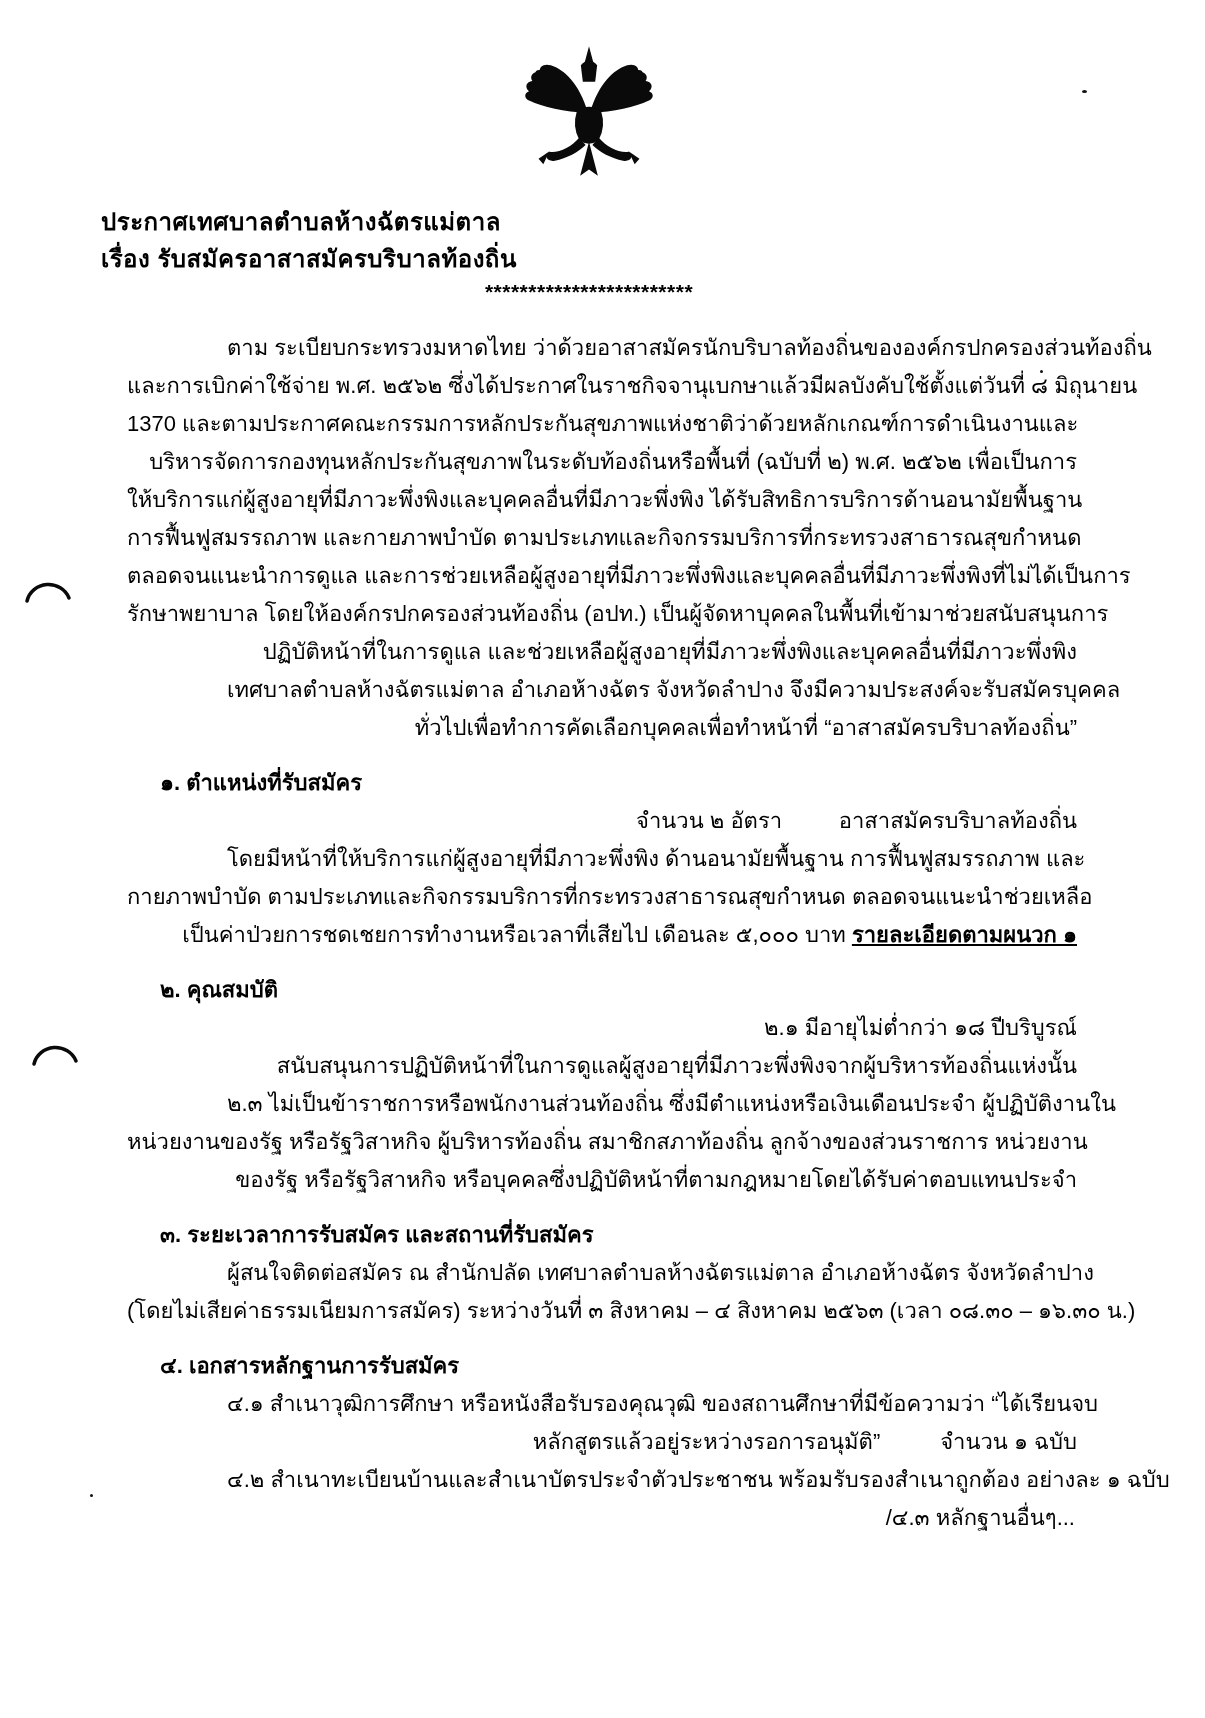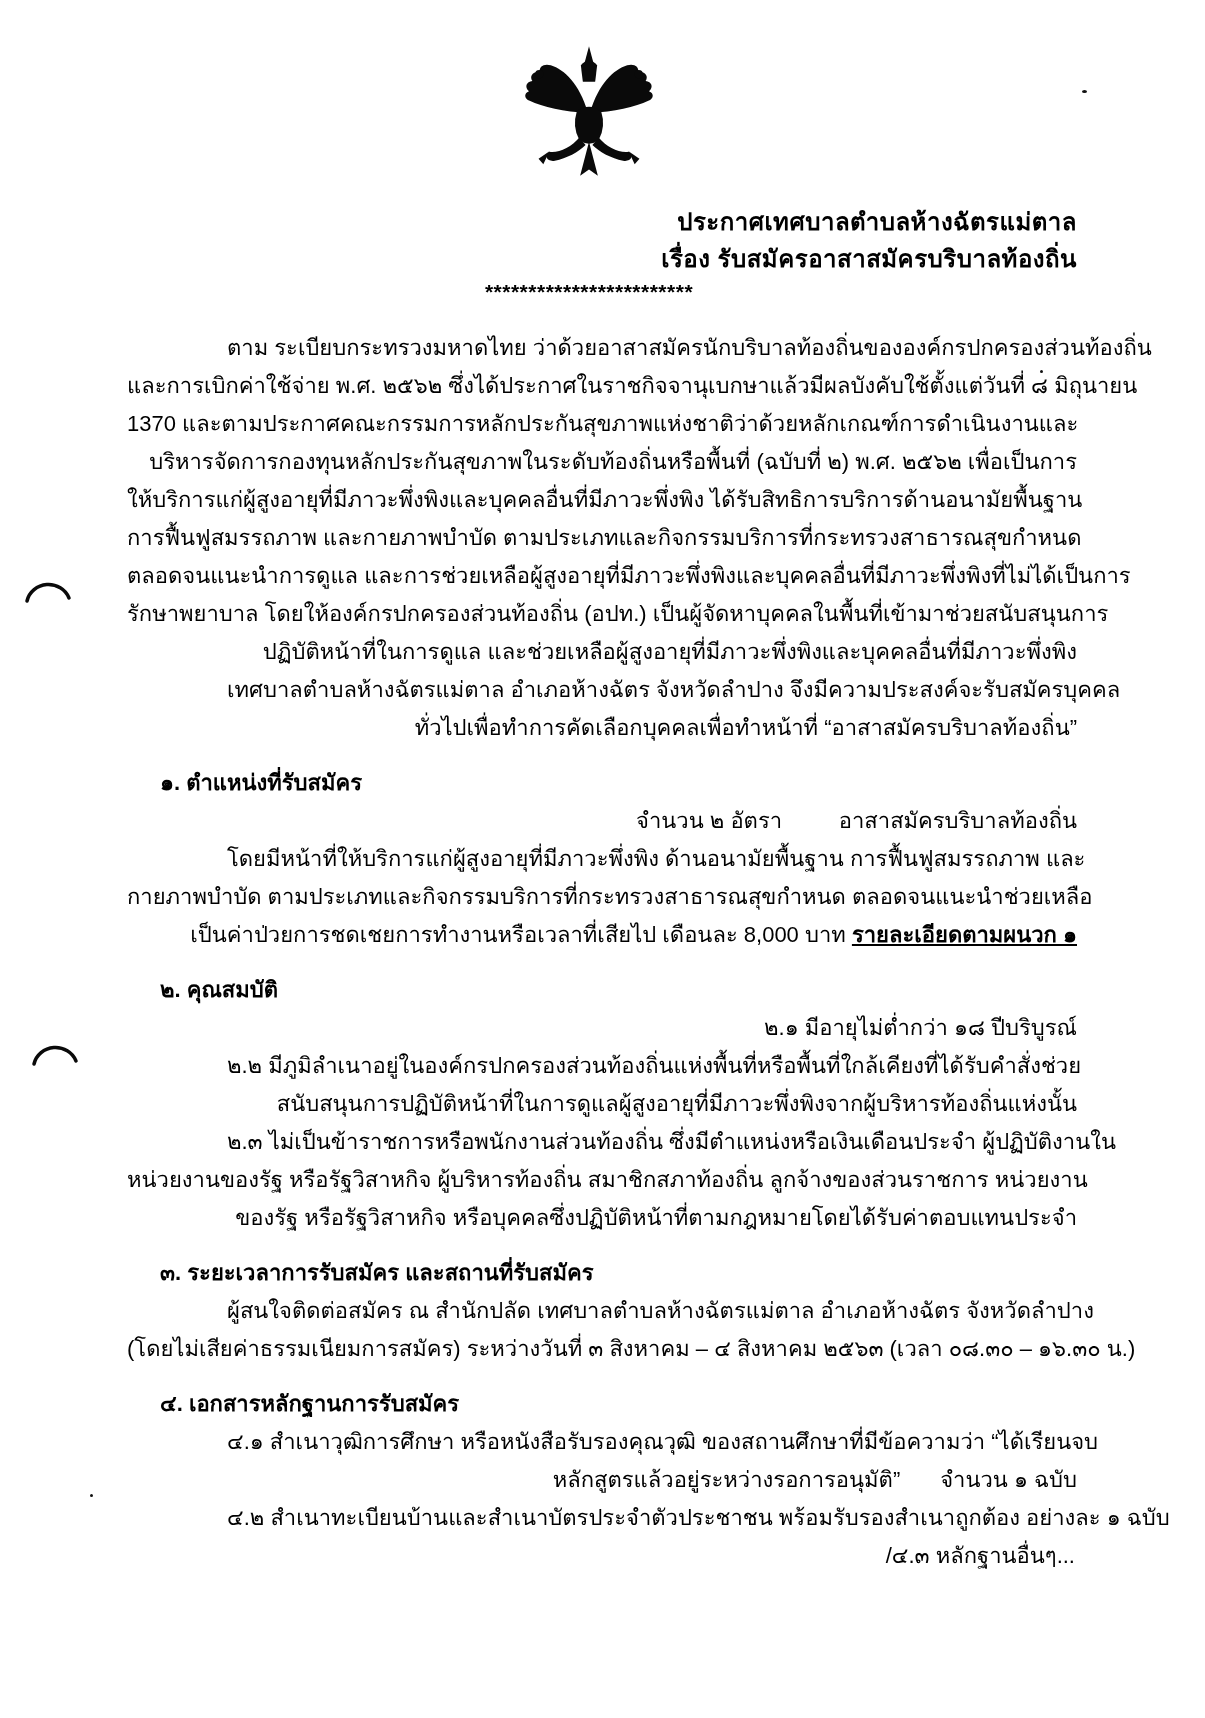--- a/index.html
+++ b/index.html
@@ -6,33 +6,33 @@
   body{
     width:1205px;height:1718px;position:relative;
     background:#ffffff;color:#000;
     font-family:"Liberation Sans","DejaVu Sans",sans-serif;
     overflow:hidden;
   }
   .page{position:absolute;inset:0;}
   .sheet{width:950px;margin-left:127px;}
   .emblem-wrap{text-align:center;padding-top:42px;margin-left:-26px;}
   .title{
-    text-align:right;font-weight:bold;font-size:24px;line-height:37px;
+    text-align:left;font-weight:bold;font-size:24px;line-height:37px;
     margin-left:-26px;letter-spacing:0.5px;
   }
   .stars{
     text-align:center;font-weight:bold;font-size:21px;line-height:26px;
     margin-left:-26px;margin-top:2px;letter-spacing:0.5px;
   }
   .content{font-size:22px;line-height:38px;margin-top:24px;}
   .line{position:relative;height:38px;white-space:nowrap;text-align:right;}
   .line.indent{padding-left:100px;}
   .col2{position:absolute;left:509px;top:0;}
   .bu{font-weight:bold;text-decoration:underline;}
-  .gap{margin-left:40px;}
+  .gap{margin-left:60px;}
   .heading{margin-top:17px;height:38px;line-height:38px;white-space:nowrap;}
   .heading span{
     font-weight:bold;margin-left:33px;font-size:22px;
   }
   .footer-note{
     text-align:right;font-size:22px;line-height:38px;font-weight:normal;
     padding-right:2px;
   }
   .margin-arc{position:absolute;}
   .speck{position:absolute;background:#111;border-radius:50%;}
@@ -94,24 +94,23 @@
         <div class="line">การฟื้นฟูสมรรถภาพ และกายภาพบำบัด ตามประเภทและกิจกรรมบริการที่กระทรวงสาธารณสุขกำหนด</div>
         <div class="line">ตลอดจนแนะนำการดูแล และการช่วยเหลือผู้สูงอายุที่มีภาวะพึ่งพิงและบุคคลอื่นที่มีภาวะพึ่งพิงที่ไม่ได้เป็นการ</div>
         <div class="line">รักษาพยาบาล โดยให้องค์กรปกครองส่วนท้องถิ่น (อปท.) เป็นผู้จัดหาบุคคลในพื้นที่เข้ามาช่วยสนับสนุนการ</div>
         <div class="line">ปฏิบัติหน้าที่ในการดูแล และช่วยเหลือผู้สูงอายุที่มีภาวะพึ่งพิงและบุคคลอื่นที่มีภาวะพึ่งพิง</div>
         <div class="line indent">เทศบาลตำบลห้างฉัตรแม่ตาล อำเภอห้างฉัตร จังหวัดลำปาง จึงมีความประสงค์จะรับสมัครบุคคล</div>
         <div class="line">ทั่วไปเพื่อทำการคัดเลือกบุคคลเพื่อทำหน้าที่ “อาสาสมัครบริบาลท้องถิ่น”</div>
         <div class="heading"><span>๑. ตำแหน่งที่รับสมัคร</span></div>
         <div class="line indent"><span>อาสาสมัครบริบาลท้องถิ่น</span><span class="col2">จำนวน ๒ อัตรา</span></div>
         <div class="line indent">โดยมีหน้าที่ให้บริการแก่ผู้สูงอายุที่มีภาวะพึ่งพิง ด้านอนามัยพื้นฐาน การฟื้นฟูสมรรถภาพ และ</div>
         <div class="line">กายภาพบำบัด ตามประเภทและกิจกรรมบริการที่กระทรวงสาธารณสุขกำหนด ตลอดจนแนะนำช่วยเหลือ</div>
-        <div class="line"><span>เป็นค่าป่วยการชดเชยการทำงานหรือเวลาที่เสียไป เดือนละ 8,000 บาท </span><span class="bu">รายละเอียดตามผนวก ๑</span></div>
+        <div class="line"><span>เป็นค่าป่วยการชดเชยการทำงานหรือเวลาที่เสียไป เดือนละ ๕,๐๐๐ บาท </span><span class="bu">รายละเอียดตามผนวก ๑</span></div>
         <div class="heading"><span>๒. คุณสมบัติ</span></div>
         <div class="line indent">๒.๑ มีอายุไม่ต่ำกว่า ๑๘ ปีบริบูรณ์</div>
-        <div class="line indent">๒.๒ มีภูมิลำเนาอยู่ในองค์กรปกครองส่วนท้องถิ่นแห่งพื้นที่หรือพื้นที่ใกล้เคียงที่ได้รับคำสั่งช่วย</div>
         <div class="line">สนับสนุนการปฏิบัติหน้าที่ในการดูแลผู้สูงอายุที่มีภาวะพึ่งพิงจากผู้บริหารท้องถิ่นแห่งนั้น</div>
         <div class="line indent">๒.๓ ไม่เป็นข้าราชการหรือพนักงานส่วนท้องถิ่น ซึ่งมีตำแหน่งหรือเงินเดือนประจำ ผู้ปฏิบัติงานใน</div>
         <div class="line">หน่วยงานของรัฐ หรือรัฐวิสาหกิจ ผู้บริหารท้องถิ่น สมาชิกสภาท้องถิ่น ลูกจ้างของส่วนราชการ หน่วยงาน</div>
         <div class="line">ของรัฐ หรือรัฐวิสาหกิจ หรือบุคคลซึ่งปฏิบัติหน้าที่ตามกฎหมายโดยได้รับค่าตอบแทนประจำ</div>
         <div class="heading"><span>๓. ระยะเวลาการรับสมัคร และสถานที่รับสมัคร</span></div>
         <div class="line indent">ผู้สนใจติดต่อสมัคร ณ สำนักปลัด เทศบาลตำบลห้างฉัตรแม่ตาล อำเภอห้างฉัตร จังหวัดลำปาง</div>
         <div class="line">(โดยไม่เสียค่าธรรมเนียมการสมัคร) ระหว่างวันที่ ๓ สิงหาคม – ๔ สิงหาคม ๒๕๖๓ (เวลา ๐๘.๓๐ – ๑๖.๓๐ น.)</div>
         <div class="heading"><span>๔. เอกสารหลักฐานการรับสมัคร</span></div>
         <div class="line indent">๔.๑ สำเนาวุฒิการศึกษา หรือหนังสือรับรองคุณวุฒิ ของสถานศึกษาที่มีข้อความว่า “ได้เรียนจบ</div>
         <div class="line"><span>หลักสูตรแล้วอยู่ระหว่างรอการอนุมัติ”</span><span class="gap">จำนวน ๑ ฉบับ</span></div>

